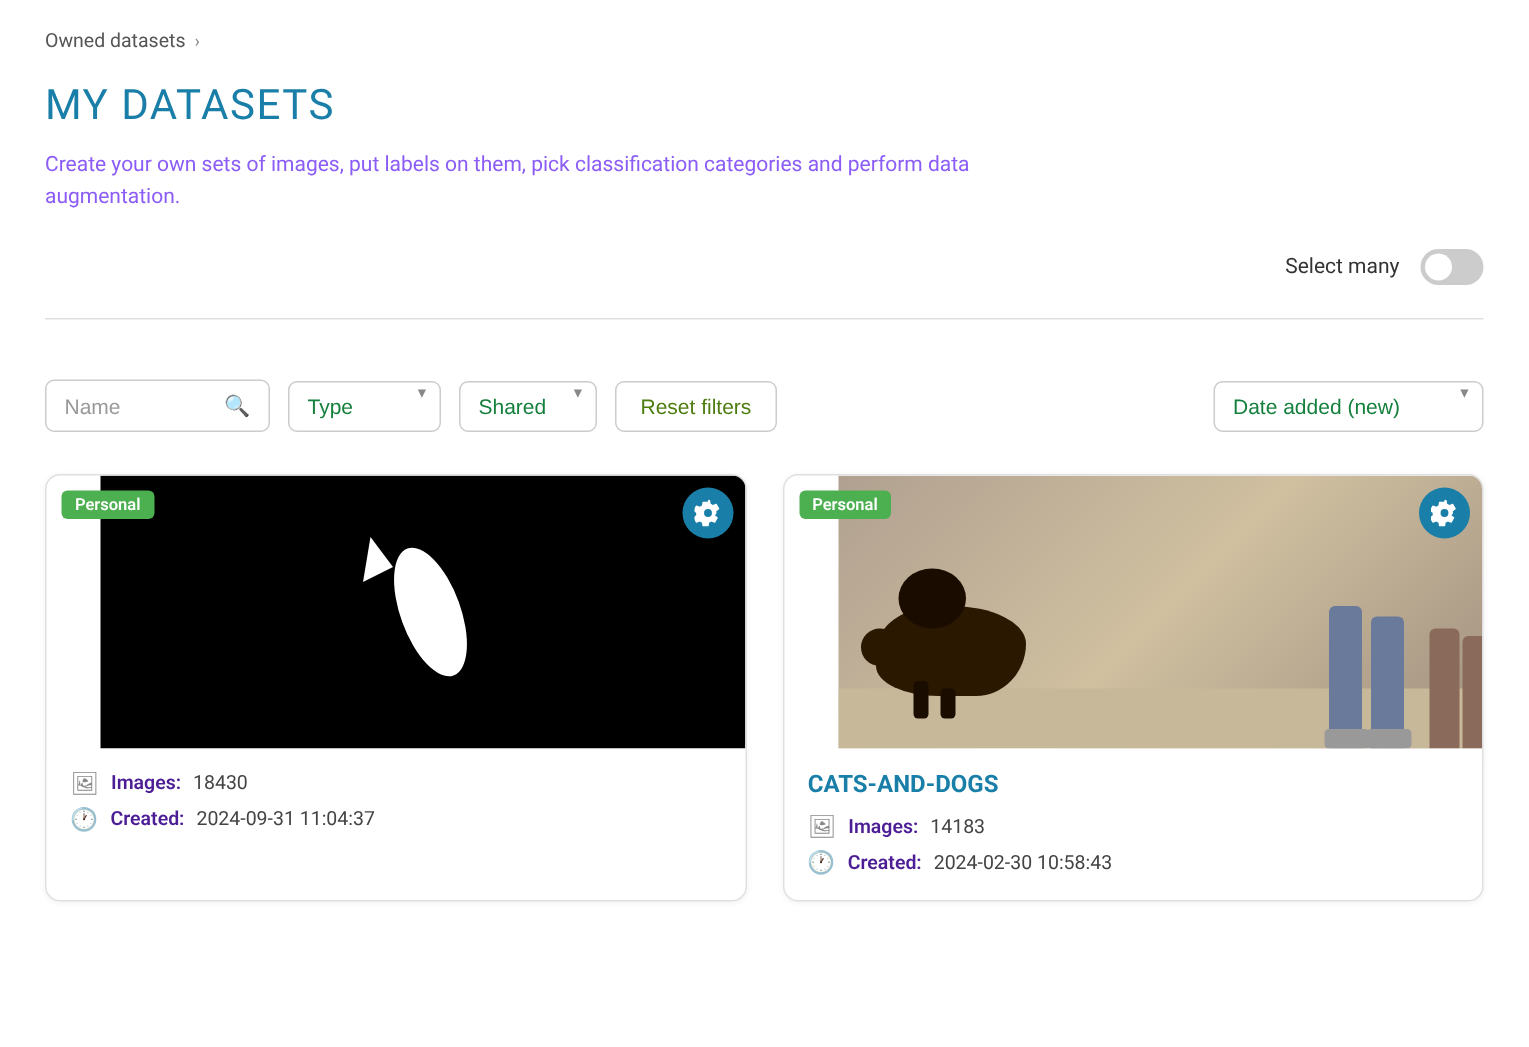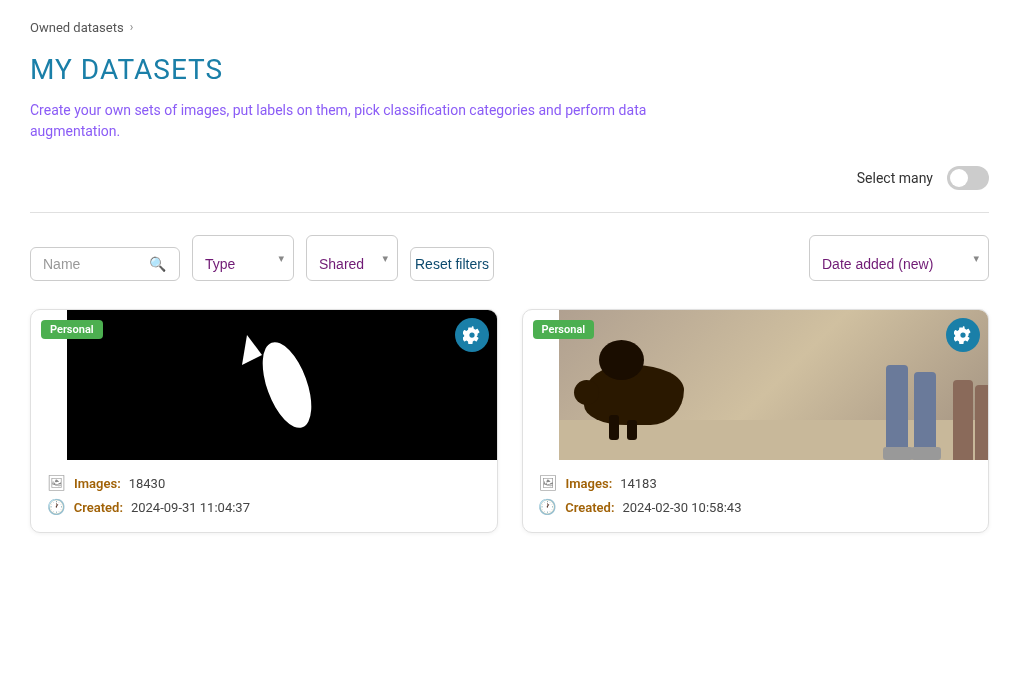--- a/index.html
+++ b/index.html
@@ -110,61 +110,62 @@
     }
     .filter-input input::placeholder { color: #999; }
     .filter-select-wrapper {
       position: relative;
       display: inline-flex;
       align-items: center;
     }
     .filter-select-wrapper select {
       border: 1px solid #ccc;
       border-radius: 6px;
-      padding: 20px 32px 8px 12px;
-      font-size: 14px;
-      background: #fff;
-      color: #701a75;
+      padding: 8px 32px 8px 12px;
+      font-size: 14px;
+      background: #fff;
+      color: #15803d;
       appearance: none;
       -webkit-appearance: none;
       cursor: pointer;
       outline: none;
+      margin-top: 19px;
     }
     .filter-select-wrapper .chevron {
       position: absolute;
       right: 10px;
       pointer-events: none;
       color: #888;
       font-size: 11px;
     }
     .reset-btn {
       border: 1px solid #ccc;
       border-radius: 6px;
-      padding: 8px 4px;
-      font-size: 14px;
-      background: #fff;
-      color: #0c4a6e;
+      padding: 8px 16px;
+      font-size: 14px;
+      background: #fff;
+      color: #4d7c0f;
       cursor: pointer;
     }
     .datasets-grid {
       display: grid;
       grid-template-columns: repeat(auto-fill, minmax(330px, 1fr));
       gap: 24px;
     }
     .dataset-card {
       border: 1px solid #e0e0e0;
       border-radius: 10px;
       overflow: hidden;
       background: #fff;
       box-shadow: 0 1px 4px rgba(0,0,0,0.06);
     }
     .card-image-wrapper {
       position: relative;
       width: 100%;
-      height: 150px;
+      height: 182px;
       overflow: hidden;
       padding-left: 36px;
     }
     .card-badge {
       position: absolute;
       top: 10px;
       left: 10px;
       background: #4caf50;
       color: #fff;
       font-size: 11px;
@@ -230,21 +231,21 @@
       font-size: 13px;
       color: #444;
     }
     .meta-icon {
       font-size: 15px;
       color: #888;
       flex-shrink: 0;
     }
     .meta-label {
       font-weight: 600;
-      color: #a16207;
+      color: #4c1d95;
     }
     .gear-icon-svg {
       width: 18px;
       height: 18px;
       fill: #fff;
     }
   </style>
 </head>
 <body>
 
@@ -362,20 +363,21 @@
         <div style="position:absolute;bottom:0;right:52px;width:22px;height:88px;background:#6a7a9a;border-radius:4px 4px 0 0;"></div>
 
         <div style="position:absolute;bottom:0;right:75px;width:30px;height:13px;background:#999;border-radius:3px;"></div>
         <div style="position:absolute;bottom:0;right:47px;width:30px;height:13px;background:#999;border-radius:3px;"></div>
 
         <div style="position:absolute;bottom:0;right:15px;width:20px;height:80px;background:#8a6a5a;border-radius:4px 4px 0 0;"></div>
         <div style="position:absolute;bottom:0;right:-5px;width:18px;height:75px;background:#8a6a5a;border-radius:4px 4px 0 0;"></div>
       </div>
     </div>
     <div class="card-body">
+      <div class="card-title">CATS-AND-DOGS</div>
       <div class="card-meta">
         <div class="card-meta-row">
           <span class="meta-icon">🖼</span>
           <span class="meta-label">Images:</span>
           <span>14183</span>
         </div>
         <div class="card-meta-row">
           <span class="meta-icon">🕐</span>
           <span class="meta-label">Created:</span>
           <span>2024-02-30 10:58:43</span>

